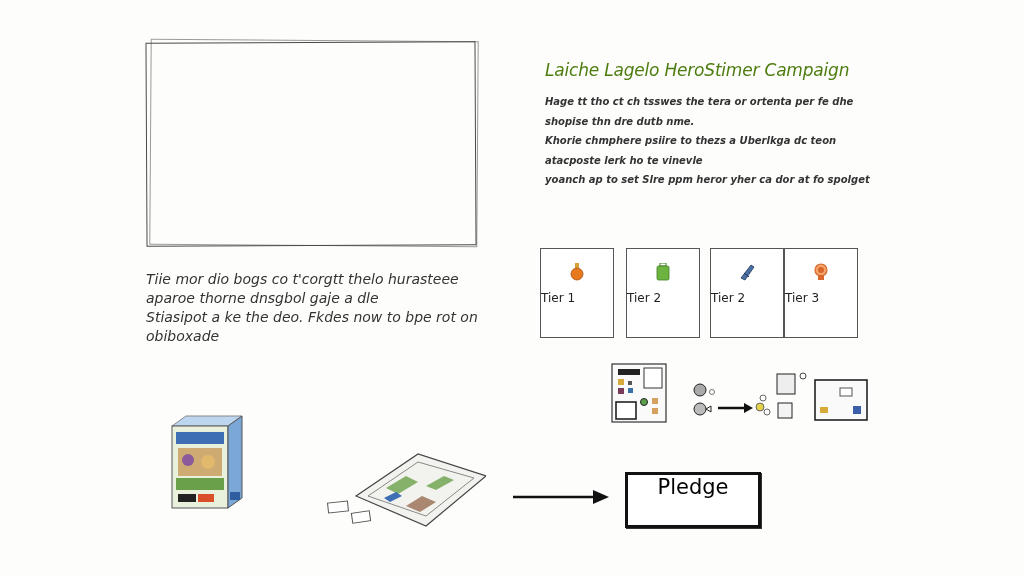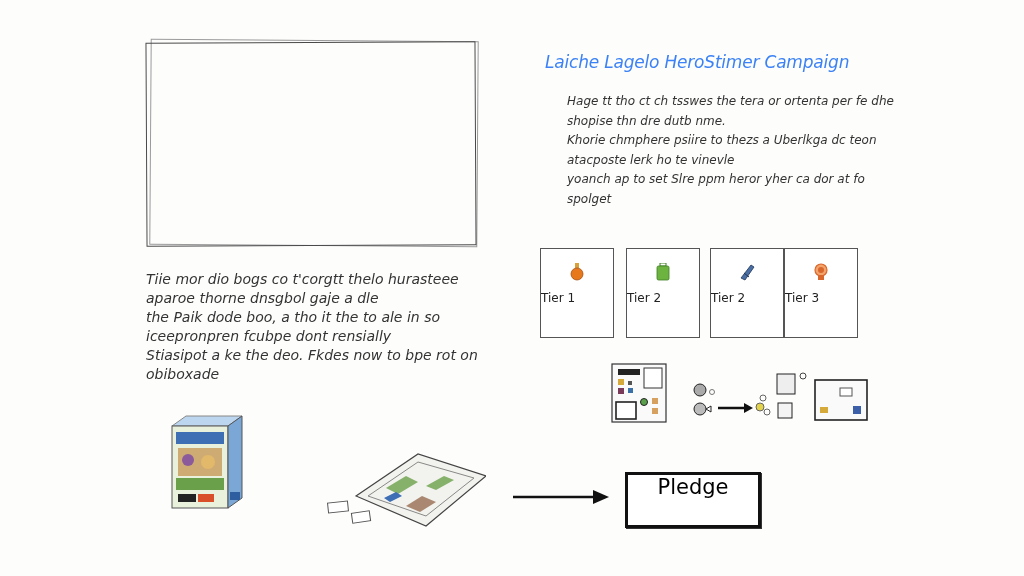--- a/index.html
+++ b/index.html
@@ -1,21 +1,21 @@
 <!DOCTYPE html>
 <html><head>
 <meta charset="utf-8">
 <style>
   html,body{margin:0;padding:0;}
   body{width:1024px;height:576px;background:#fdfdfc;position:relative;overflow:hidden;font-family:"DejaVu Sans",sans-serif;color:#222;}
   .abs{position:absolute;}
   .hero-frame{left:146px;top:42px;width:328px;height:202px;border:1.6px solid #4a4a4a;transform:rotate(-0.3deg);}
   .hero-frame2{left:150px;top:40px;width:326px;height:204px;border:1px solid #9a9a9a;transform:rotate(0.4deg);}
-  .title{left:545px;top:52px;font-size:17px;font-family:"DejaVu Sans",sans-serif;font-style:italic;letter-spacing:-0.2px;color:#3b82f6;}
-  .desc{left:567px;top:92px;width:345px;font-size:12px;line-height:19.5px;font-style:italic;color:#333;}
+  .title{left:545px;top:60px;font-size:17px;font-family:"DejaVu Sans",sans-serif;font-style:italic;letter-spacing:-0.2px;color:#4d7c0f;}
+  .desc{left:545px;top:92px;width:345px;font-size:10px;line-height:19.5px;font-style:italic;color:#333;font-weight:bold;}
   .story{left:146px;top:270px;width:350px;font-size:14px;line-height:19px;font-style:italic;color:#333;}
   .tiers{left:540px;top:248px;width:340px;height:90px;}
   .tier{position:absolute;top:0;width:72px;height:88px;border:1.6px solid #555;background:#fff;}
   .tier .ico{position:absolute;left:50%;top:14px;transform:translateX(-50%);width:16px;height:18px;}
   .tier .lbl{position:absolute;left:0;right:0;top:42px;font-size:12px;color:#222;}
   .flow{left:608px;top:360px;width:262px;height:68px;}
   .pledge-arrow{left:513px;top:490px;width:98px;height:14px;}
   .pledge-btn{left:625px;top:472px;width:130px;height:50px;border:3px solid #111;box-shadow:1px 1px 0 #333;background:#fff;display:flex;align-items:flex-start;justify-content:center;font-size:21px;color:#000000;cursor:pointer;}
   .gamebox{left:166px;top:412px;width:78px;height:100px;}
   .board{left:326px;top:446px;width:160px;height:84px;}
@@ -29,21 +29,20 @@
 <div class="abs title">Laiche Lagelo HeroStimer Campaign</div>
 
 <div class="abs desc">
   <div>Hage tt tho ct ch tsswes the tera or ortenta per fe dhe shopise thn dre dutb nme.</div>
   <div>Khorie chmphere psiire to thezs a Uberlkga dc teon atacposte lerk ho te vinevle</div>
   <div>yoanch ap to set Slre ppm heror yher ca dor at fo spolget</div>
 </div>
 
 <div class="abs story">
   <div>Tiie mor dio bogs co t'corgtt thelo hurasteee aparoe thorne dnsgbol gaje a dle</div>
-  <div>the Paik dode boo, a tho it the to ale in so iceepronpren fcubpe dont rensially</div>
   <div>Stiasipot a ke the deo. Fkdes now to bpe rot on obiboxade</div>
 </div>
 
 <div class="abs tiers">
   <div class="tier" style="left:0">
     <svg class="ico" viewBox="0 0 16 18">
       <rect x="6" y="0" width="4" height="5" fill="#d9a13a"></rect>
         <circle cx="8" cy="11" r="6" fill="#e8781c" stroke="#a24e10" stroke-width="0.8"></circle>
     </svg>
     <div class="lbl">Tier 1</div>

